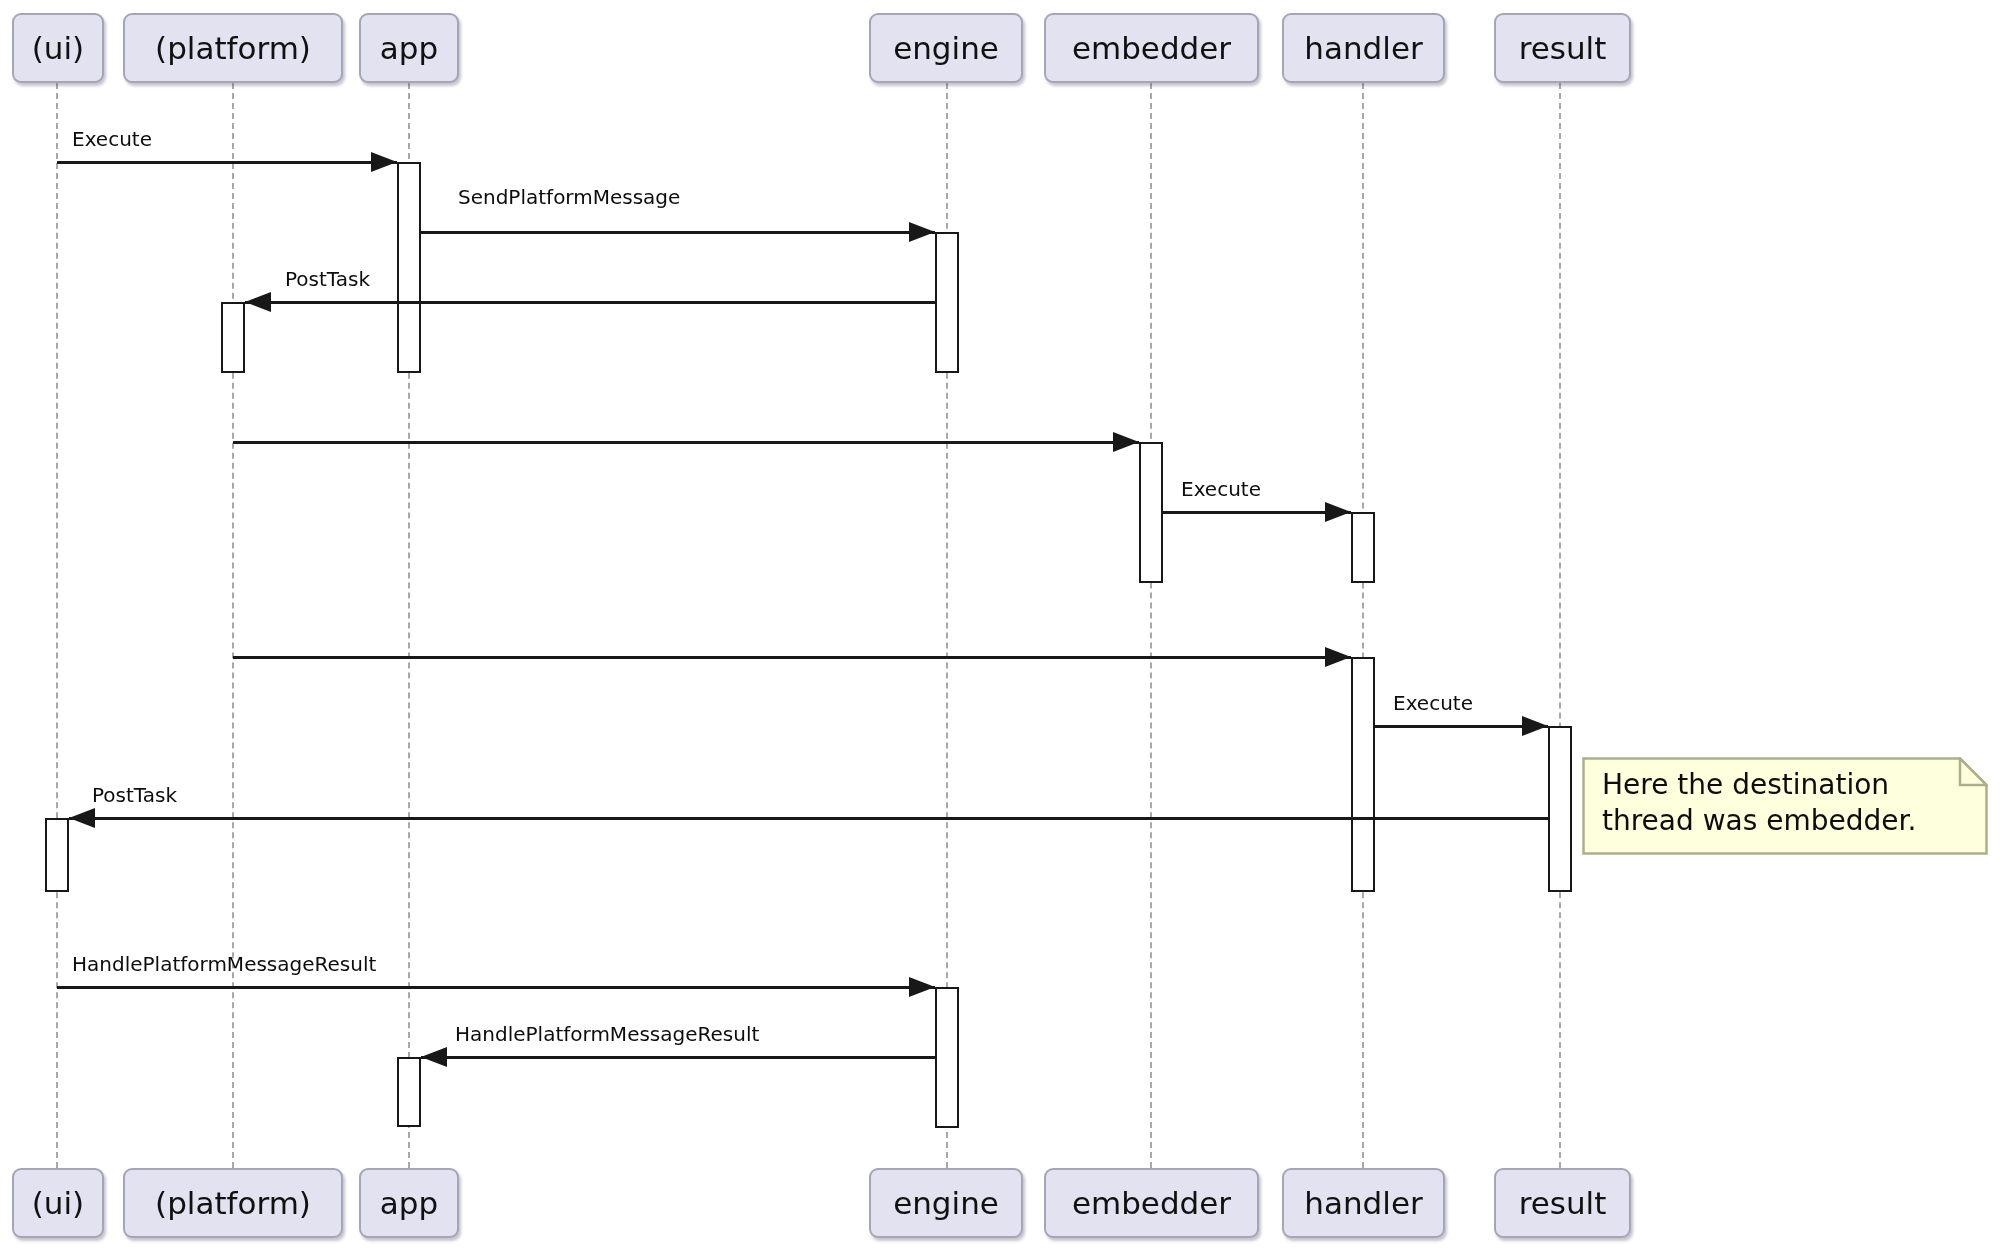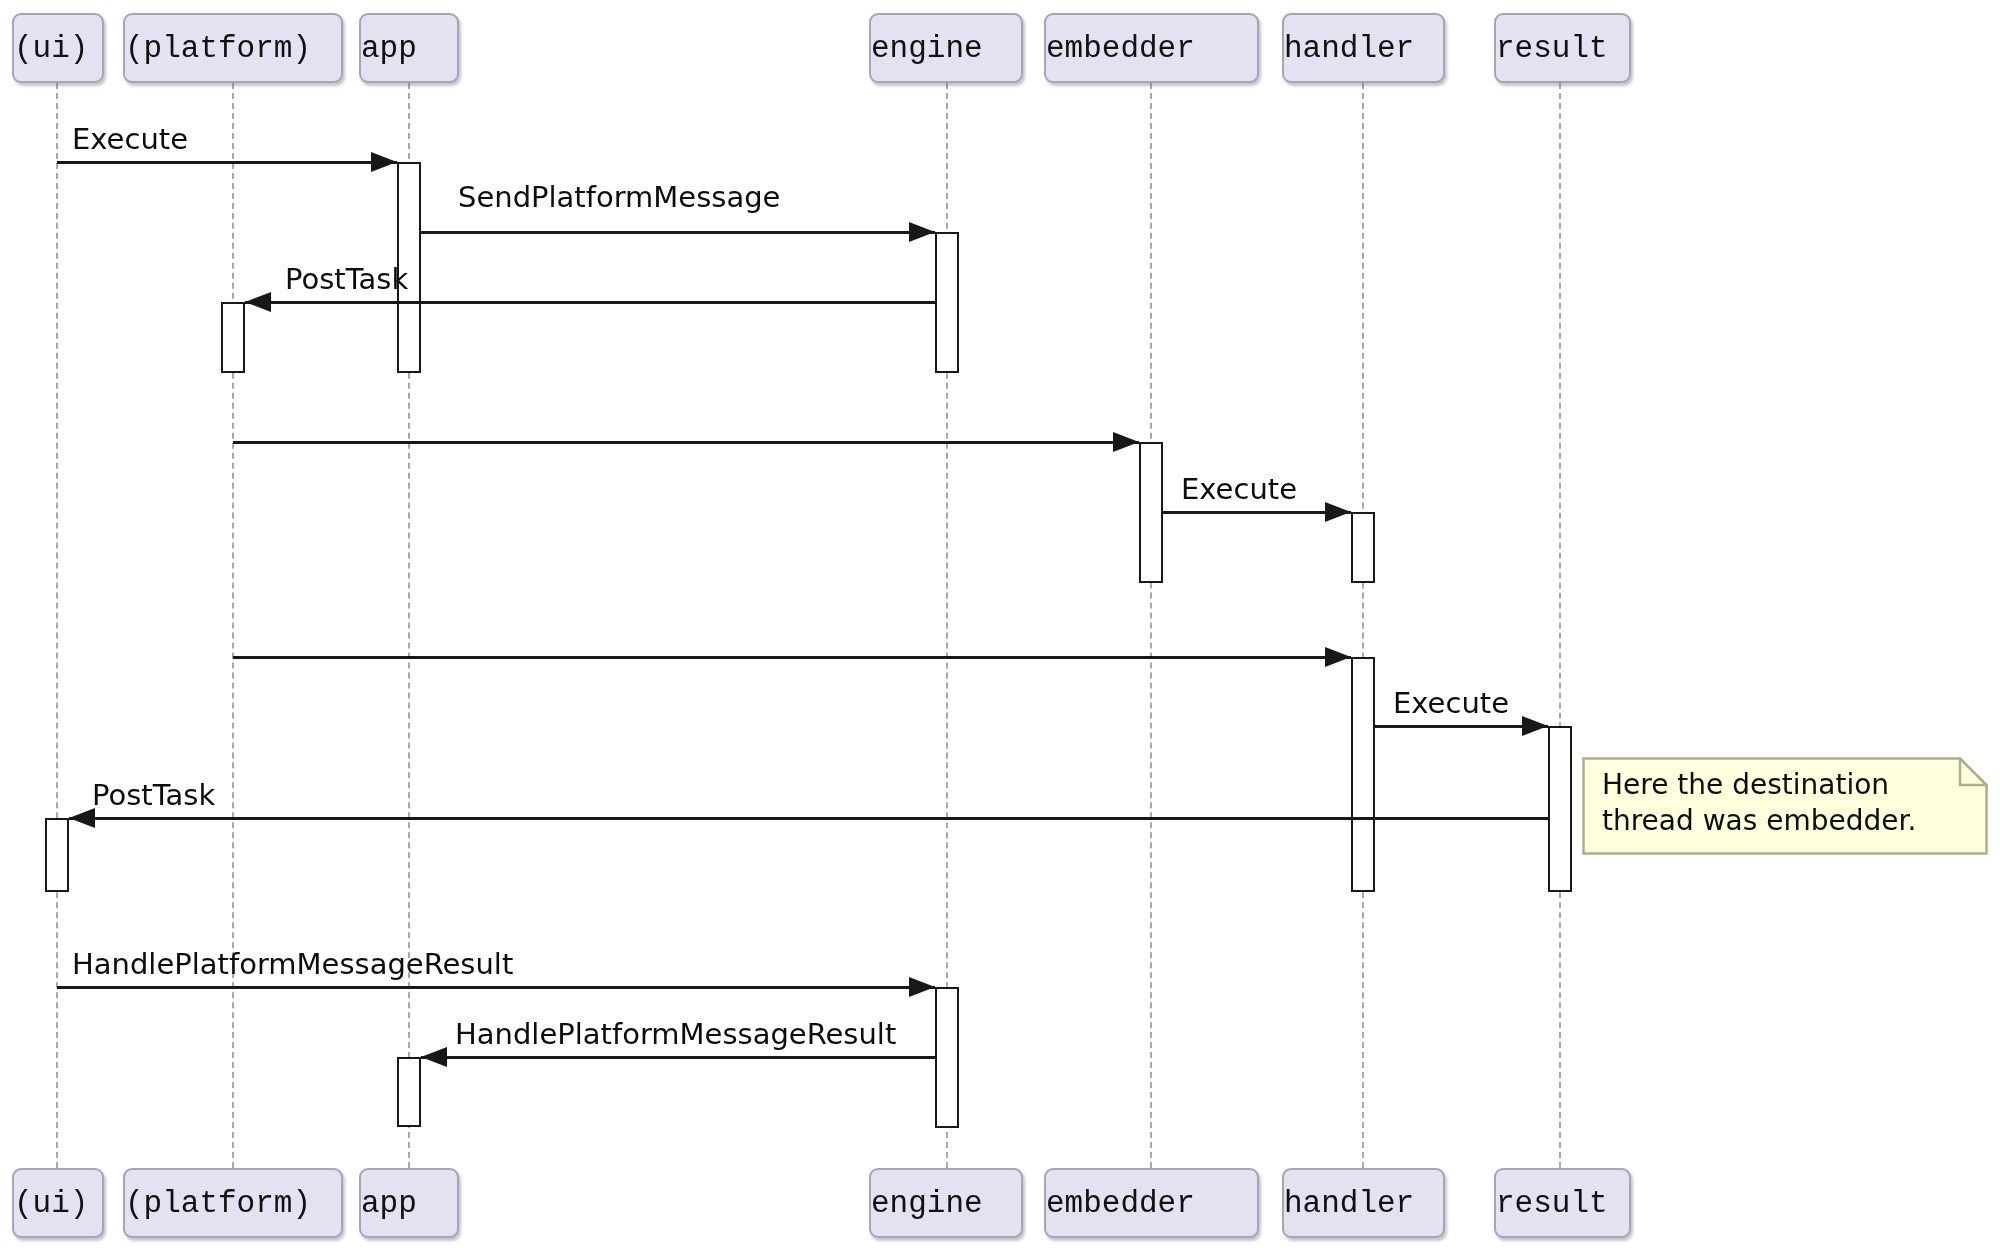--- a/index.html
+++ b/index.html
@@ -3,40 +3,39 @@
 <meta charset="utf-8">
 <style>
   html,body{margin:0;padding:0;background:#ffffff;}
   #stage{
     position:relative;width:2000px;height:1254px;background:#ffffff;overflow:hidden;
     font-family:"DejaVu Sans","Liberation Sans",sans-serif;
   }
   .pbox{
     position:absolute;box-sizing:border-box;height:70px;
     border:2.5px solid #A5A5B8;border-radius:9px;background:#E2E2F0;
-    display:flex;align-items:center;
+    display:flex;align-items:center;justify-content:center;
     font-size:31px;color:#111;z-index:5;
     box-shadow:2px 3px 3px rgba(90,90,110,0.35);
-    font-family:Liberation Mono, monospace;
   }
   .lifeline{
     position:absolute;width:0;border-left:2px dashed #A8A8A8;z-index:1;
   }
   .act{
     position:absolute;box-sizing:border-box;width:24px;background:#ffffff;
     border:2.5px solid #181818;z-index:2;
   }
   .mline{
     position:absolute;height:0;border-top:3px solid #181818;z-index:3;
   }
   .ahead{position:absolute;width:0;height:0;z-index:4;}
   .ahead.r{border-top:10px solid transparent;border-bottom:10px solid transparent;border-left:26px solid #181818;}
   .ahead.l{border-top:10px solid transparent;border-bottom:10px solid transparent;border-right:26px solid #181818;}
   .mlabel{
-    position:absolute;font-size:29px;color:#0d0d0d;white-space:nowrap;z-index:4;
+    position:absolute;font-size:20px;color:#0d0d0d;white-space:nowrap;z-index:4;
     line-height:34px;
   }
   .note{position:absolute;z-index:3;}
   .note svg{display:block;}
   .ntext{
     position:absolute;left:20px;top:10px;font-size:28px;line-height:36px;
     color:#0d0d0d;white-space:nowrap;z-index:4;
   }
 </style>
 </head>

